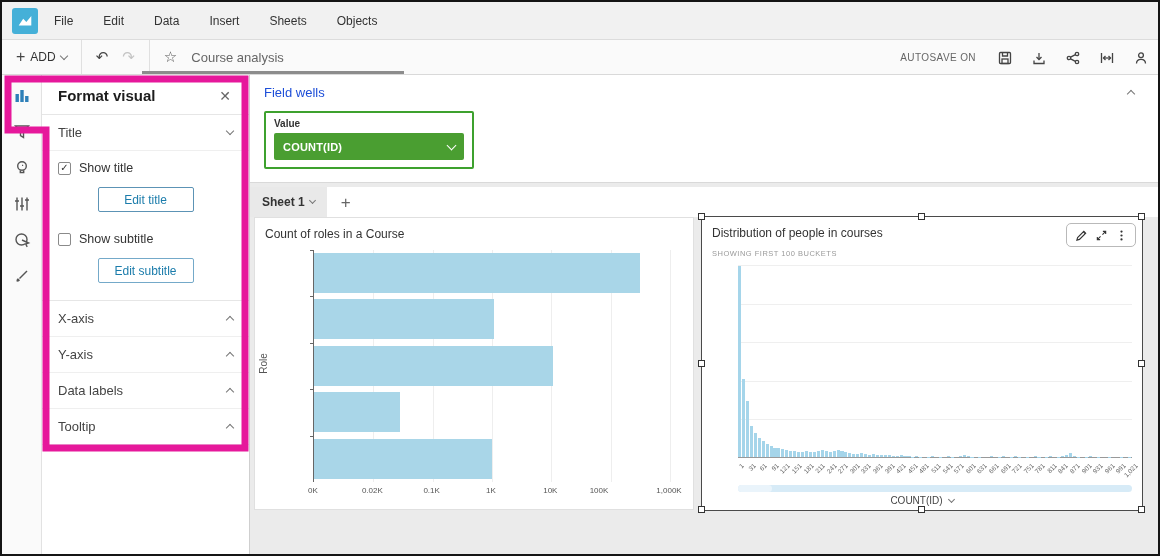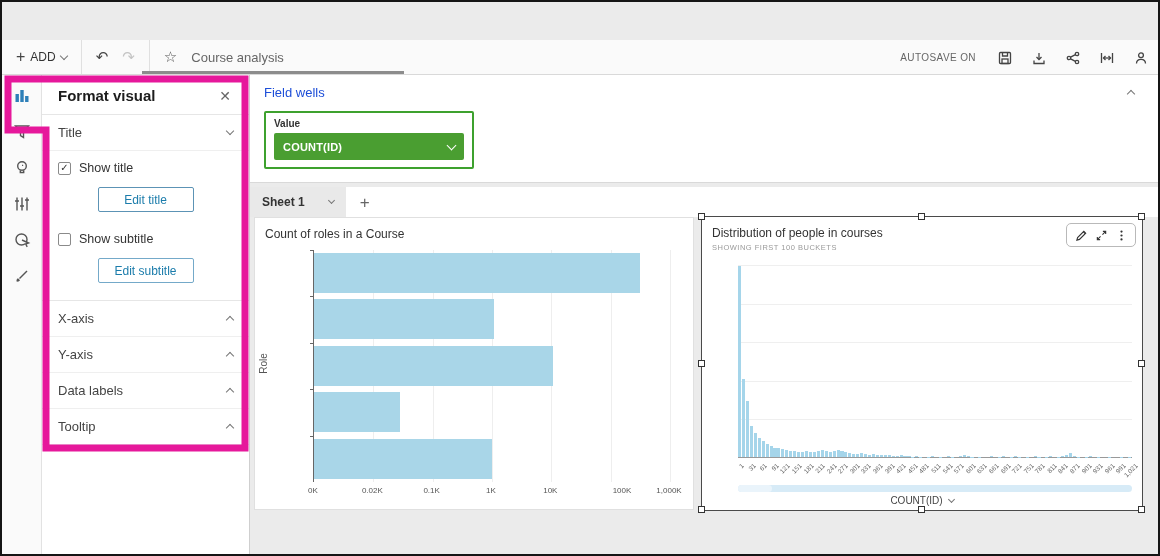--- a/index.html
+++ b/index.html
@@ -51,29 +51,29 @@
   .main { position:absolute; left:248px; top:73px; right:0; bottom:0; background:#ebebeb; }
   .fieldwells { position:absolute; left:0; top:0; right:0; height:108px; background:#fff; border-bottom:1px solid #d9d9d9; }
   .fw-header { display:flex; align-items:center; justify-content:space-between; padding:10px 24px 2px 14px; font-size:13px; color:#1d4ed8; }
   .value-box { position:absolute; left:14px; top:36px; width:210px; height:58px; border:2px solid #3ea12e; border-radius:2px; background:#fff; padding:5px 8px; }
   .value-label { font-size:10px; color:#333; font-weight:bold; }
   .value-pill { margin-top:4px; height:27px; background:#4a9e31; border-radius:2px; display:flex; align-items:center; justify-content:space-between; padding:0 9px; }
   .value-pill .txt { color:#fff; font-size:11px; font-weight:bold; letter-spacing:0.2px; }
   .value-pill .chv { border-color:#fff; width:7px; height:7px; }
 
   .tabrow { position:absolute; left:0; top:112px; right:0; height:30px; background:#fff; display:flex; align-items:flex-end; }
-  .sheet-tab { display:flex; align-items:center; gap:24px; height:30px; padding:0 12px; background:#e9e9e9; font-size:12px; font-weight:bold; color:#333; }
+  .sheet-tab { display:flex; align-items:center; gap:5px; height:30px; padding:0 12px; background:#e9e9e9; font-size:12px; font-weight:bold; color:#333; }
   .sheet-add { font-size:17px; color:#666; padding:0 14px 4px; }
 
   .canvas { position:absolute; left:0; top:142px; right:0; bottom:0; background:#ebebeb; }
   .card { position:absolute; background:#fff; border:1px solid #e0e0e0; }
   .card1 { left:4px; top:0px; width:440px; height:293px; }
   .card2 { left:452px; top:0px; width:440px; height:293px; border:none; }
   .vis-title { position:absolute; left:10px; top:9px; font-size:12px; color:#333; }
-  .vis-subtitle { position:absolute; left:10px; top:26px; font-size:7.5px; color:#9a9a9a; letter-spacing:0.5px; }
+  .vis-subtitle { position:absolute; left:10px; top:32px; font-size:7.5px; color:#9a9a9a; letter-spacing:0.5px; }
 
   
   .rot-label { position:absolute; left:-2px; top:140px; font-size:10px; color:#555; transform:rotate(-90deg); }
   .cats { position:absolute; left:0; top:32px; width:54px; height:232px; }
   .cat-label { position:absolute; right:6px; width:48px; text-align:right; font-size:9px; color:#444; }
   .plot1 { position:absolute; left:58px; top:32px; width:356px; height:232px; border-left:1px solid #666; }
   .grid-v { position:absolute; top:0; bottom:0; width:1px; background:#eeeeee; }
   .hbar { position:absolute; left:0; height:40px; background:#a9d6e8; }
   .axis-tick { position:absolute; left:-4px; width:4px; height:1px; background:#666; }
   .xticks1 { position:absolute; left:58px; top:268px; width:356px; height:14px; }
@@ -95,20 +95,33 @@
   .sel-border { position:absolute; left:-1px; top:-1px; right:-1px; bottom:-1px; border:1.5px solid #4a4a4a; pointer-events:none; }
   .handle { position:absolute; width:7px; height:7px; background:#fff; border:1.2px solid #333; z-index:5; }
   .vis-chip { position:absolute; right:6px; top:6px; height:24px; background:#fff; border:1px solid #b9b9b9; border-radius:5px; display:flex; align-items:center; gap:4px; padding:0 6px; z-index:6; }
   .chip-icon { width:16px; height:16px; display:flex; align-items:center; justify-content:center; }
 </style>
 </head>
 <body>
 
 <div class="screen">
 
+  <div class="menubar">
+    <div class="logo">
+      <svg width="18" height="18" viewBox="0 0 20 20">
+          <polygon points="3,15 8,7.5 11.5,11 17,4.5 17,15" fill="#ffffff"></polygon>
+        </svg>
+    </div>
+    <span class="menu-item">File</span>
+    <span class="menu-item">Edit</span>
+    <span class="menu-item">Data</span>
+    <span class="menu-item">Insert</span>
+    <span class="menu-item">Sheets</span>
+    <span class="menu-item">Objects</span>
+  </div>
 
   <div class="toolbar">
     <div class="tb-left">
       <div class="add-btn">
         <span class="add-plus">+</span>
         <span>ADD</span>
         <span class="chv down"></span>
       </div>
       <div class="tb-sep"></div>
       <div class="undo-redo">
@@ -283,21 +296,21 @@
             <div class="axis-tick" style="top: 139.2px;"></div>
             <div class="hbar" style="top: 188.6px; width: 178px;"></div>
             <div class="axis-tick" style="top: 185.6px;"></div>
           </div>
         <div class="xticks1" id="bc-xticks">
             <div class="xtick1" style="left: 0px;">0K</div>
             <div class="xtick1" style="left: 59.3333px;">0.02K</div>
             <div class="xtick1" style="left: 118.667px;">0.1K</div>
             <div class="xtick1" style="left: 178px;">1K</div>
             <div class="xtick1" style="left: 237.333px;">10K</div>
-            <div class="xtick1" style="left: 309px;">100K</div>
+            <div class="xtick1" style="left: 286px;">100K</div>
             <div class="xtick1" style="left: 356px;">1,000K</div>
           </div>
       </div>
 
       <div class="card card2">
         <div class="vis-title">Distribution of people in courses</div>
         <div class="vis-subtitle">SHOWING FIRST 100 BUCKETS</div>
         <div class="vis-chip">
           <span class="chip-icon">
             <svg width="13" height="13" viewBox="0 0 14 14" fill="none" stroke="#333" stroke-width="1.2">

